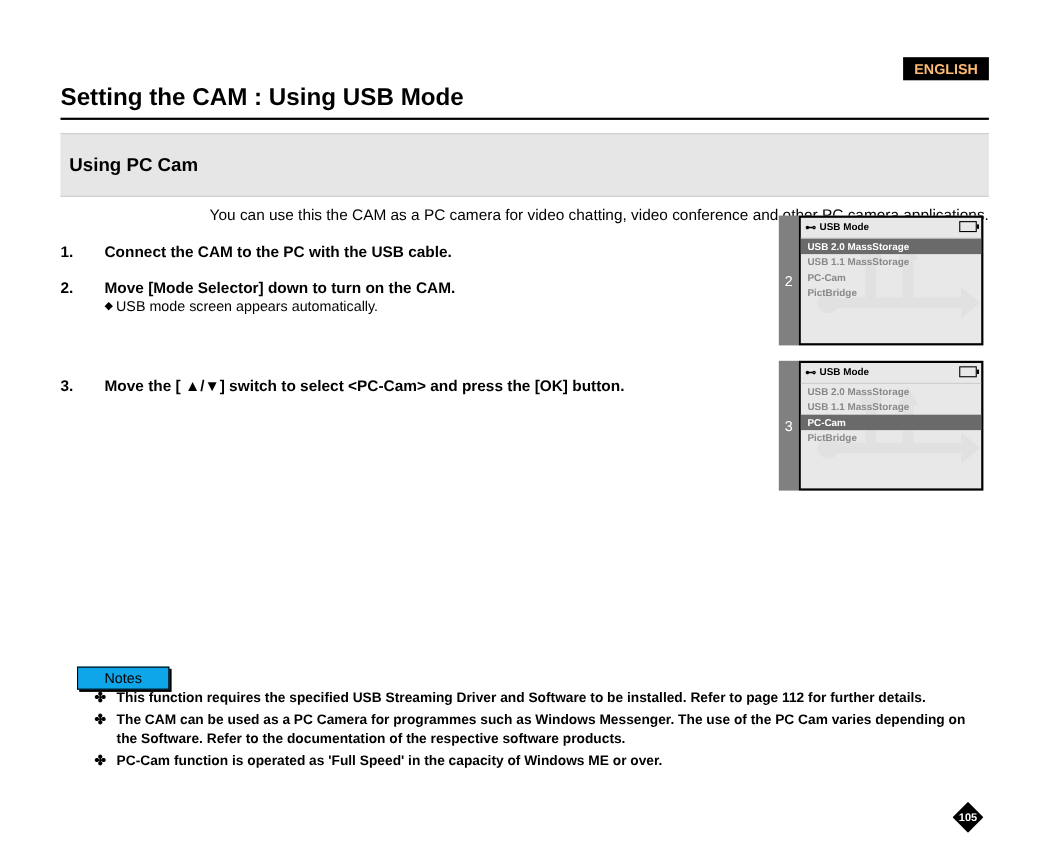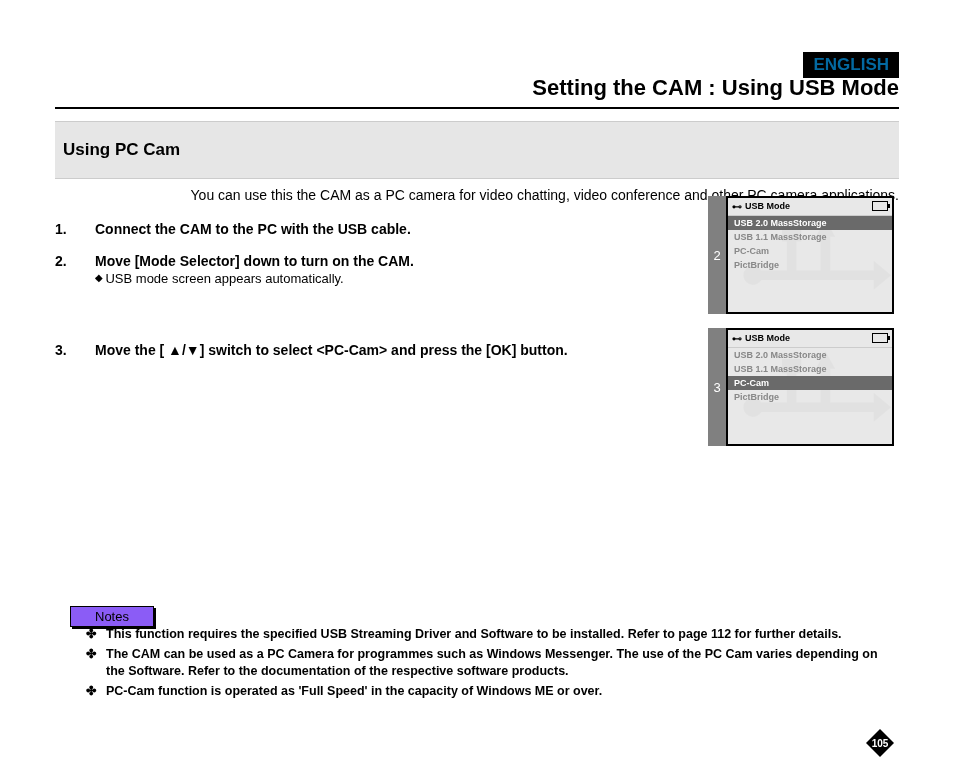--- a/index.html
+++ b/index.html
@@ -12,32 +12,31 @@
     position: relative;
     overflow: hidden;
     box-sizing: border-box;
     padding: 55px 55px 40px 55px;
   }
   .lang-badge {
     position: absolute;
     top: 52px;
     right: 55px;
     background: #000;
-    color: #0369a1;
-    font-weight: bold;
-    font-size: 17px;
+    color: #fdba74;
+    font-weight: bold;
+    font-size: 13px;
     padding: 3px 10px;
   }
   .title {
     font-size: 22px;
     font-weight: bold;
     margin-top: 20px;
     padding-bottom: 6px;
     border-bottom: 2px solid #000;
-    text-align: right;
   }
   .subtitle {
     font-size: 17px;
     font-weight: bold;
     margin-top: 12px;
     padding: 18px 8px;
     background: #e6e6e6;
     border-bottom: 1px solid #ccc;
     border-top: 1px solid #ccc;
   }
@@ -150,21 +149,21 @@
   .screen-bg svg { width: 100%; height: 100%; }
   .screen-content { position: relative; z-index: 1; }
   .notes-label {
     position: absolute;
     bottom: 152px;
     left: 70px;
     border: 1px solid #000;
     box-shadow: 2px 2px 0 #000;
     padding: 2px 24px;
     font-size: 13px;
-    background: #8b5cf6;
+    background: #0ea5e9;
   }
   .notes-list {
     position: absolute;
     bottom: 60px;
     left: 70px;
     right: 60px;
     font-size: 12.5px;
     list-style: none;
     padding: 0;
     margin: 16px;

